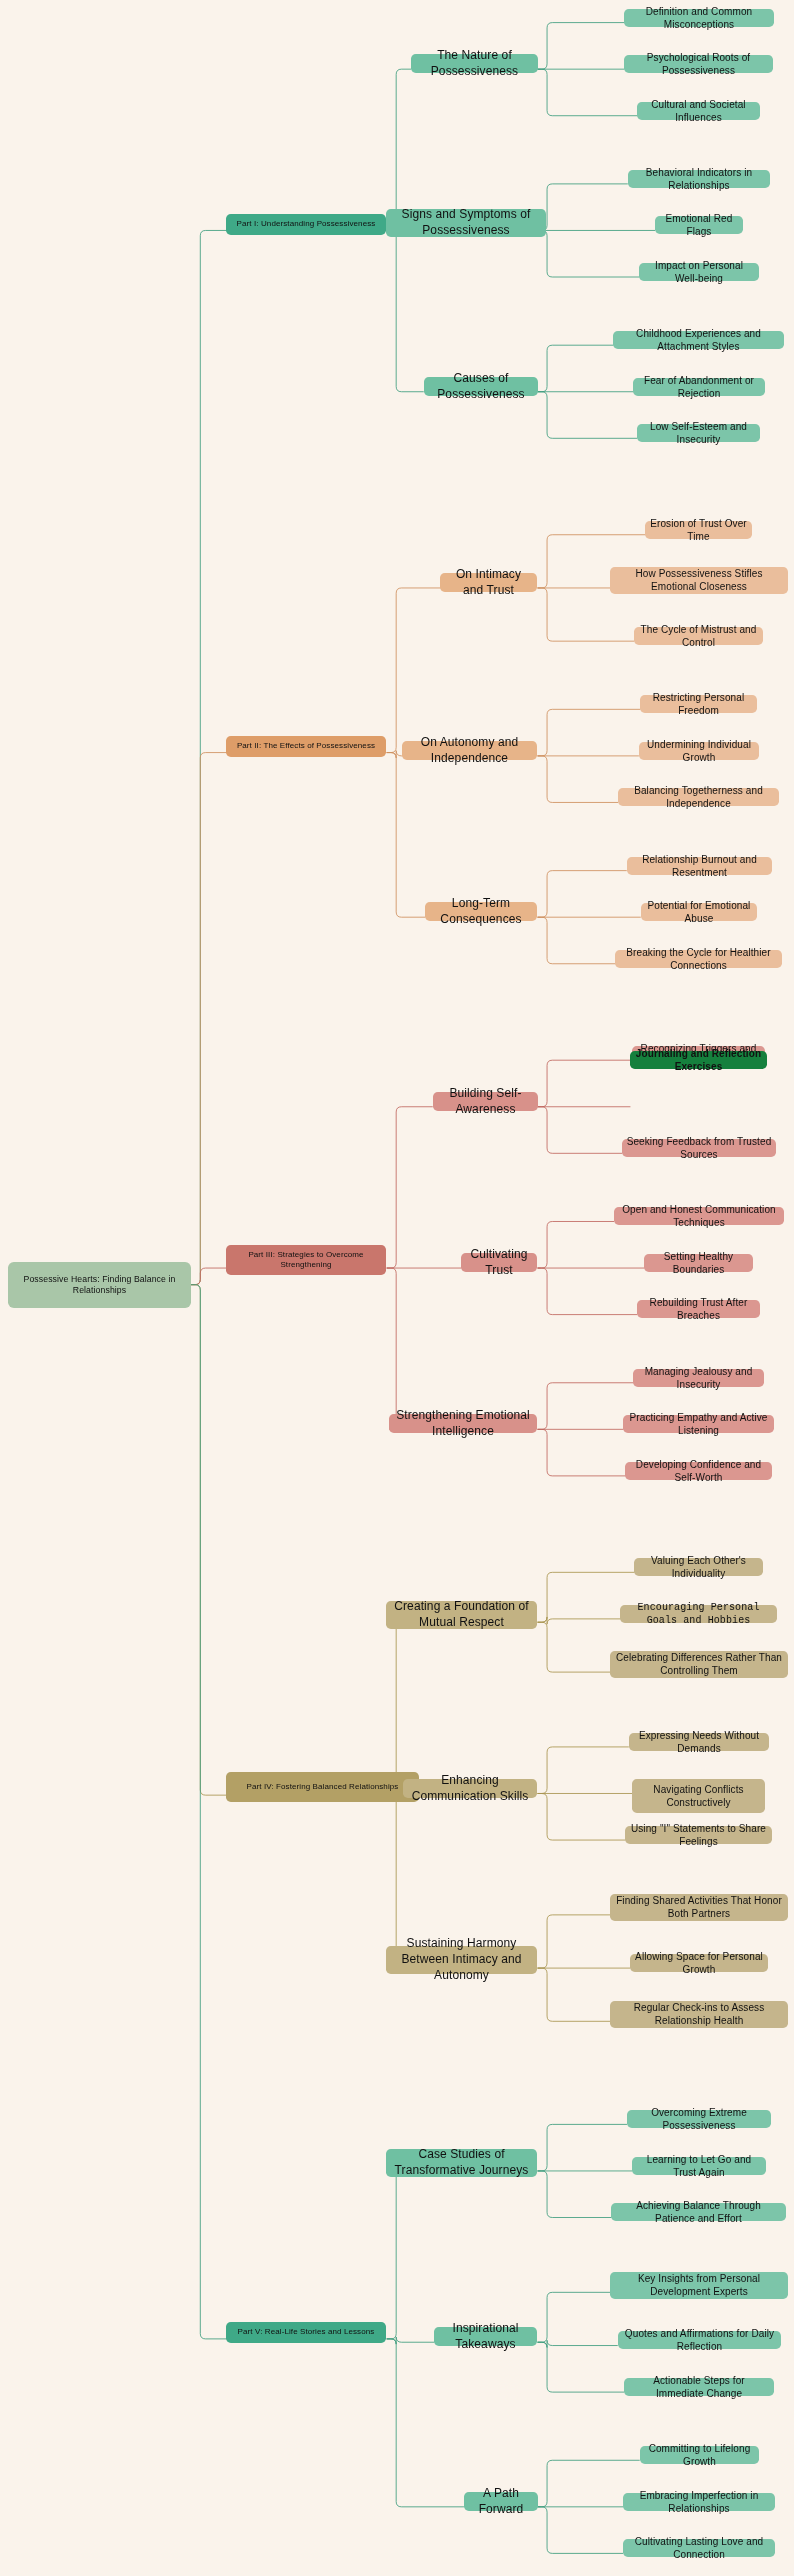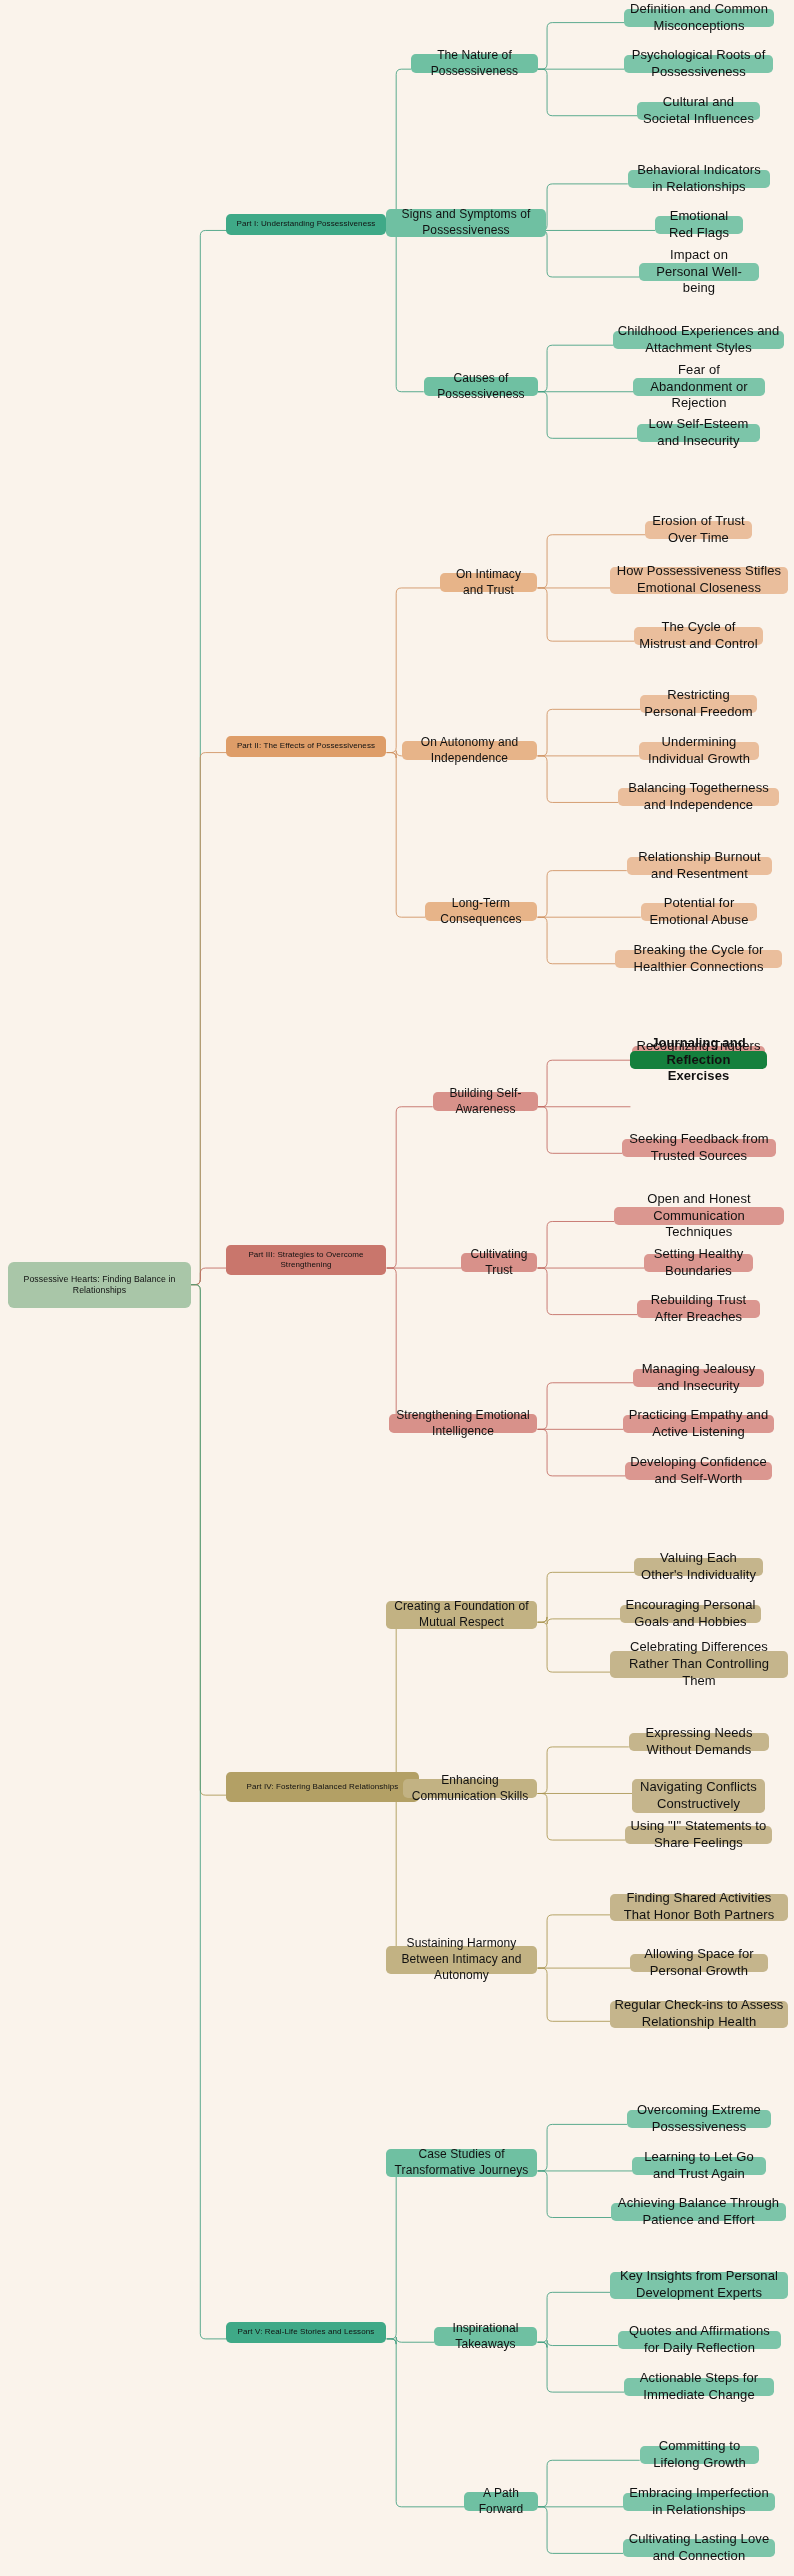--- a/index.html
+++ b/index.html
@@ -35,21 +35,21 @@
     color:#111111;
     letter-spacing:0.1px;
     -webkit-font-smoothing:antialiased;
   }
   .root{
     font-size:8.7px;
     border-radius:5.8px;
   }
   .lvl1{ font-size:8px; }
   .lvl2{ font-size:12px; }
-  .lvl3{ font-size:13px; }
+  .lvl3{ font-size:10px; }
 </style>
 </head>
 <body>
 
 <div id="canvas">
   <svg id="edges" viewBox="0 0 1501 4866" width="795" height="2576">
       <path d="M 360 2426.7179987004547 H 368 Q 378 2426.7179987004547 378 2416.7179987004547 V 445.3235867446394 Q 378 435.3235867446394 388 435.3235867446394 H 427" fill="none" stroke="#3E9D7E" stroke-width="1.6"></path>
       <path d="M 730 435.3235867446394 H 738 Q 748 435.3235867446394 748 425.3235867446394 V 140.64652371669916 Q 748 130.64652371669916 758 130.64652371669916 H 776" fill="none" stroke="#3E9D7E" stroke-width="1.6"></path>
       <path d="M 1015 130.64652371669916 H 1023 Q 1033 130.64652371669916 1033 120.64652371669916 V 52.69850552306693 Q 1033 42.69850552306693 1043 42.69850552306693 H 1178.5" fill="none" stroke="#3E9D7E" stroke-width="1.6"></path>
       <path d="M 1015 130.64652371669916 L 1179 130.64652371669916" fill="none" stroke="#3E9D7E" stroke-width="1.6"></path>
@@ -152,21 +152,21 @@
       <div class="node lvl3" style="left: 614px; top: 1207px; width: 170px; height: 18px; background: rgb(219, 151, 144);">Open and Honest Communication Techniques</div>
       <div class="node lvl3" style="left: 644px; top: 1254px; width: 109px; height: 18px; background: rgb(219, 151, 144);">Setting Healthy Boundaries</div>
       <div class="node lvl3" style="left: 637px; top: 1300px; width: 123px; height: 18px; background: rgb(219, 151, 144);">Rebuilding Trust After Breaches</div>
       <div class="node lvl2" style="left: 389px; top: 1414px; width: 148px; height: 19px; background: rgb(216, 145, 138);">Strengthening Emotional Intelligence</div>
       <div class="node lvl3" style="left: 633px; top: 1369px; width: 131px; height: 18px; background: rgb(219, 151, 144);">Managing Jealousy and Insecurity</div>
       <div class="node lvl3" style="left: 623px; top: 1415px; width: 151px; height: 18px; background: rgb(219, 151, 144);">Practicing Empathy and Active Listening</div>
       <div class="node lvl3" style="left: 625px; top: 1462px; width: 147px; height: 18px; background: rgb(219, 151, 144);">Developing Confidence and Self-Worth</div>
       <div class="node lvl1" style="left: 226px; top: 1772px; width: 193px; height: 30px; background: rgb(179, 160, 101);">Part IV: Fostering Balanced Relationships</div>
       <div class="node lvl2" style="left: 386px; top: 1601px; width: 151px; height: 27.5px; background: rgb(194, 178, 131);">Creating a Foundation of Mutual Respect</div>
       <div class="node lvl3" style="left: 634px; top: 1558px; width: 129px; height: 18px; background: rgb(197, 181, 140);">Valuing Each Other's Individuality</div>
-      <div class="node lvl3" style="left: 620px; top: 1605px; width: 141px; height: 18px; background: rgb(197, 181, 140);">Encouraging Personal Goals and Hobbies</div>
+      <div class="node lvl3" style="left: 620px; top: 1605px; width: 157px; height: 18px; background: rgb(197, 181, 140); font-family: Liberation Mono, monospace;">Encouraging Personal Goals and Hobbies</div>
       <div class="node lvl3" style="left: 610px; top: 1651px; width: 178px; height: 26.5px; background: rgb(197, 181, 140);">Celebrating Differences Rather Than Controlling Them</div>
       <div class="node lvl2" style="left: 403px; top: 1779px; width: 134px; height: 19px; background: rgb(194, 178, 131);">Enhancing Communication Skills</div>
       <div class="node lvl3" style="left: 629px; top: 1733px; width: 140px; height: 18px; background: rgb(197, 181, 140);">Expressing Needs Without Demands</div>
       <div class="node lvl3" style="left: 632px; top: 1779px; width: 133px; height: 34px; background: rgb(197, 181, 140);">Navigating Conflicts Constructively</div>
       <div class="node lvl3" style="left: 625px; top: 1826px; width: 147px; height: 18px; background: rgb(197, 181, 140);">Using "I" Statements to Share Feelings</div>
       <div class="node lvl2" style="left: 386px; top: 1946px; width: 151px; height: 27.5px; background: rgb(194, 178, 131);">Sustaining Harmony Between Intimacy and Autonomy</div>
       <div class="node lvl3" style="left: 610px; top: 1894px; width: 178px; height: 26.5px; background: rgb(197, 181, 140);">Finding Shared Activities That Honor Both Partners</div>
       <div class="node lvl3" style="left: 630px; top: 1954px; width: 138px; height: 18px; background: rgb(197, 181, 140);">Allowing Space for Personal Growth</div>
       <div class="node lvl3" style="left: 610px; top: 2001px; width: 178px; height: 26.5px; background: rgb(197, 181, 140);">Regular Check-ins to Assess Relationship Health</div>
       <div class="node lvl1" style="left: 226px; top: 2322px; width: 160px; height: 21px; background: rgb(63, 169, 135);">Part V: Real-Life Stories and Lessons</div>

